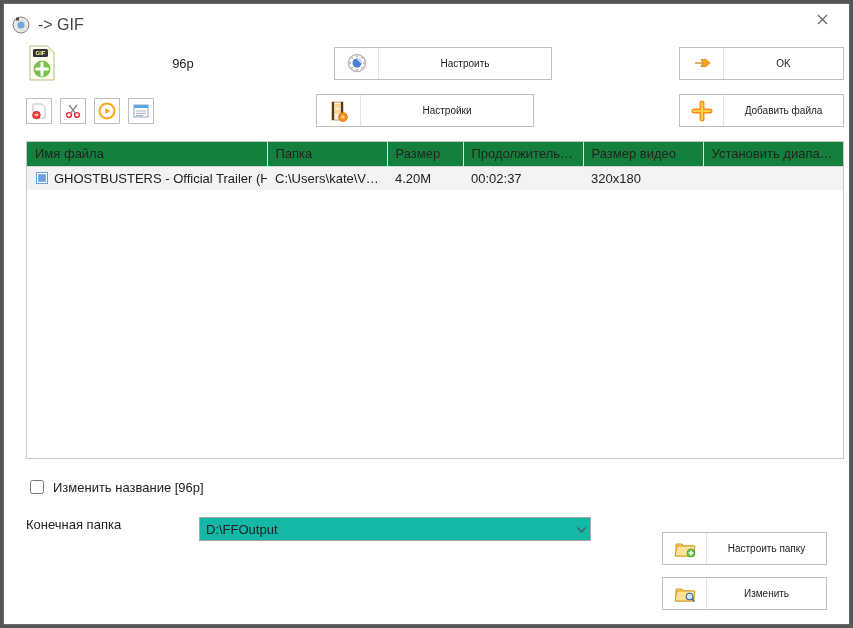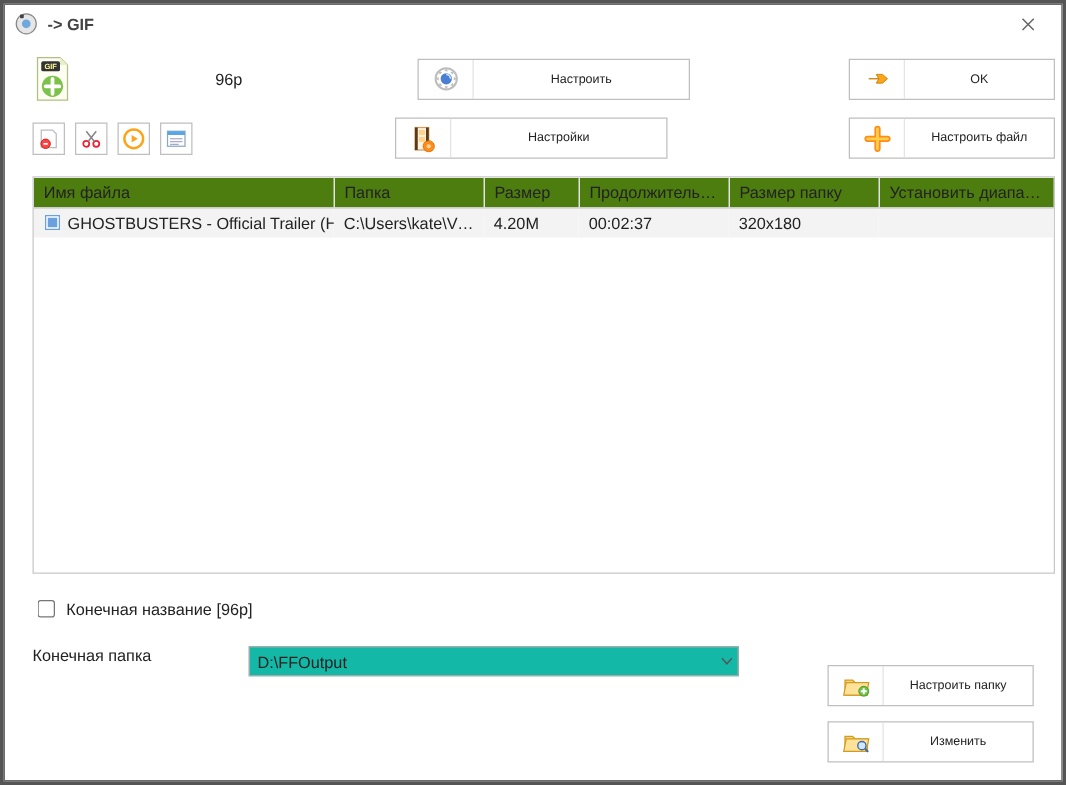--- a/index.html
+++ b/index.html
@@ -15,26 +15,25 @@
   .window {
     position: absolute;
     top: 3px; left: 3px;
     width: 847px; height: 622px;
     background: #ffffff;
     border: 1px solid #6a6a6a;
   }
   
   .titlebar {
     display: flex;
-    align-items: center;
+    align-items: flex-end;
     height: 30px;
     padding: 0 8px;
-    font-size: 13px;
+    font-size: 16px;
     color: #444;
-    font-weight: bold;
   }
   .titlebar .app-icon { width: 18px; height: 18px; margin-right: 8px; display: inline-flex; align-items:center; justify-content:center;}
   .titlebar .title { flex: 0 0 auto; }
   .titlebar .spacer { flex: 1; }
   .close-x {
     width: 38px; height: 30px;
     display: flex; align-items: center; justify-content: center;
     color: #666; font-size: 15px;
   }
 
@@ -116,21 +115,21 @@
   table {
     width: 100%;
     border-collapse: collapse;
     table-layout: fixed;
   }
   thead th {
     text-align: left;
     font-weight: 400;
     font-size: 13px;
     color: #222;
-    background: #4d7c0f;
+    background: #15803d;
     border-bottom: 1px solid #d6d6d6;
     border-right: 1px solid #e3e3e3;
     padding: 4px 8px;
     height: 24px;
     white-space: nowrap;
     overflow: hidden;
     text-overflow: ellipsis;
   }
   thead th:last-child { border-right: none; }
   tbody td {
@@ -320,41 +319,41 @@
 
       <div class="spacer-flex"></div>
 
       <div class="btn btn-right">
         <div class="icon-cell">
           <svg width="22" height="22" viewBox="0 0 22 22">
             <path d="M11 3 V19 M3 11 H19" stroke="#ff8c1a" stroke-width="5" stroke-linecap="round"></path>
             <path d="M11 3 V19 M3 11 H19" stroke="#ffcf4a" stroke-width="2.2" stroke-linecap="round"></path>
           </svg>
         </div>
-        <div class="label-cell">Настроить файл</div>
+        <div class="label-cell">Добавить файла</div>
       </div>
     </div>
 
     <div class="table-wrap">
       <table>
         <colgroup>
           <col class="col-filename">
             <col class="col-folder">
             <col class="col-size">
           <col class="col-duration">
             <col class="col-video">
             <col class="col-range">
         </colgroup>
         <thead>
           <tr>
             <th>Имя файла</th>
             <th>Папка</th>
             <th>Размер</th>
             <th>Продолжительность</th>
-            <th>Размер папку</th>
+            <th>Размер видео</th>
             <th>Установить диапаз...</th>
           </tr>
         </thead>
         <tbody>
           <tr class="data-row">
             <td>
               <div class="file-cell-inner">
                 <span class="file-mini-icon">
                   <svg width="14" height="14" viewBox="0 0 14 14">
                     <rect x="1.5" y="1.5" width="11" height="11" fill="#fff" stroke="#6aa0e0"></rect>
@@ -370,21 +369,21 @@
             <td>320x180</td>
             <td></td>
           </tr>
         </tbody>
       </table>
     </div>
 
     <div class="bottom">
       <div class="row-check">
         <input type="checkbox" id="addname" style="">
-        <label for="addname">Конечная название [96p]</label>
+        <label for="addname">Изменить название [96p]</label>
       </div>
       <div class="row-dest">
         <div class="lbl">Конечная папка</div>
         <div class="combo">
           <span>D:\FFOutput</span>
           <span class="chev">
             <svg width="9" height="6" viewBox="0 0 9 6">
                 <path d="M0.5 0.5 L4.5 5 L8.5 0.5" fill="none" stroke="#555" stroke-width="1.2"></path>
               </svg>
           </span>

